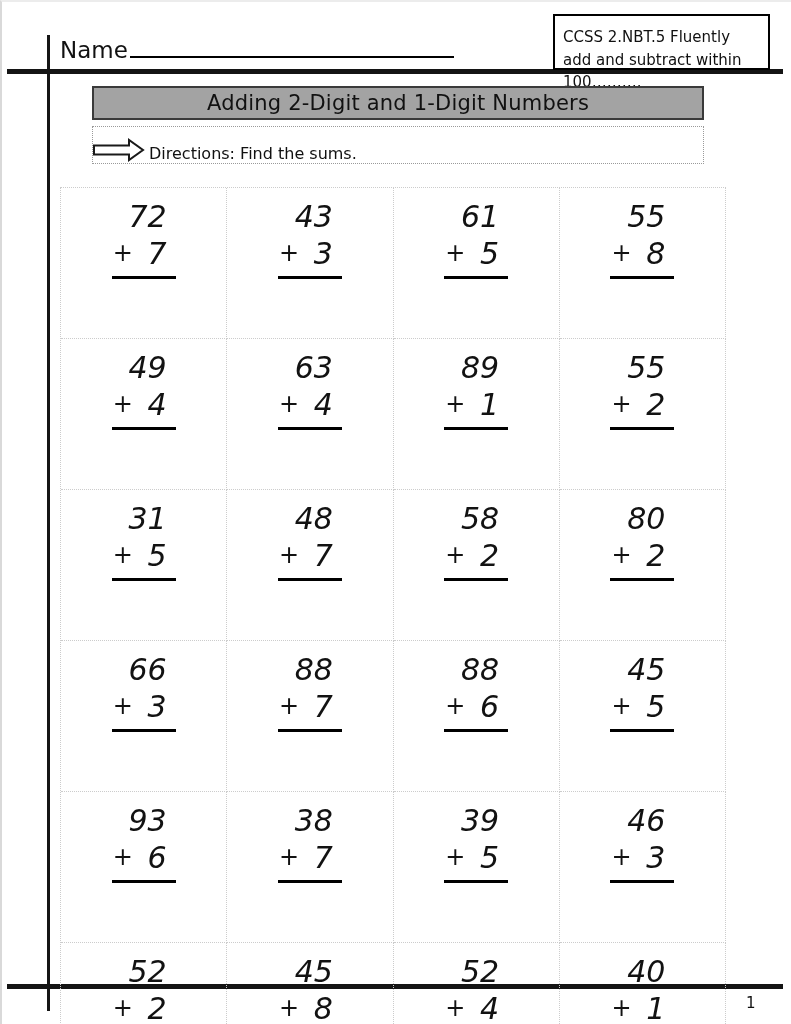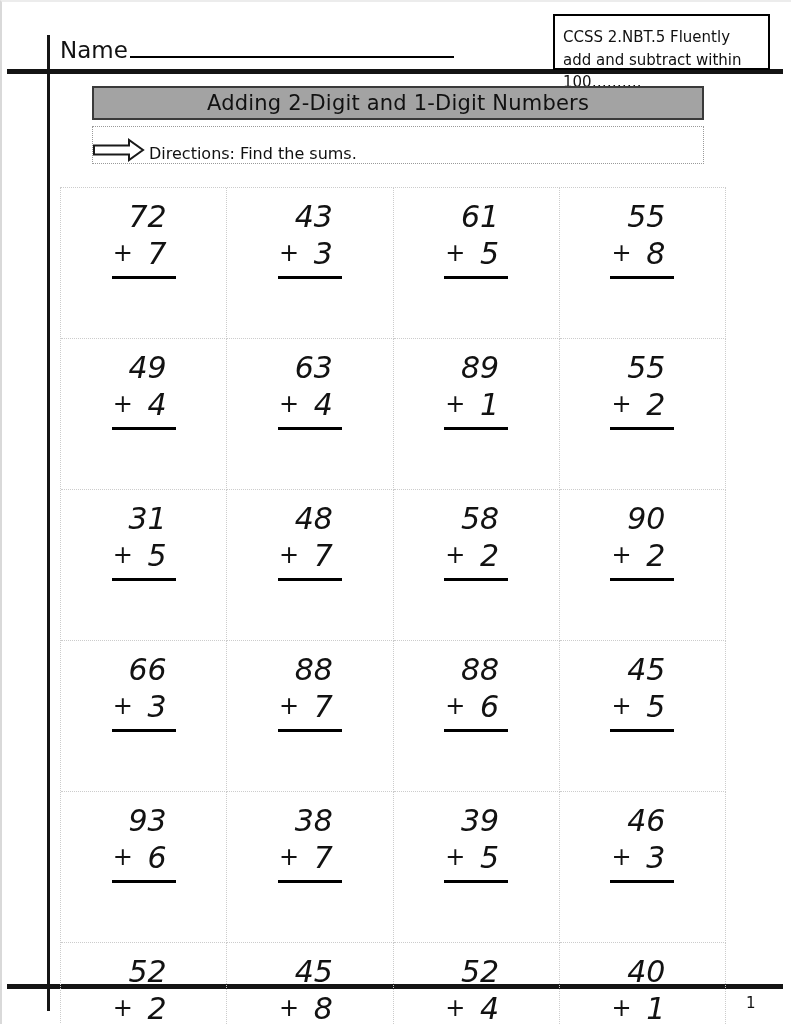--- a/index.html
+++ b/index.html
@@ -219,21 +219,21 @@
         <div class="prob">
           <div class="top">58</div>
           <div class="bot">
             <span class="plus">+</span>
             <span>2</span>
           </div>
         </div>
       </div>
       <div class="cell">
         <div class="prob">
-          <div class="top">90</div>
+          <div class="top">80</div>
           <div class="bot">
             <span class="plus">+</span>
             <span>2</span>
           </div>
         </div>
       </div>
       <div class="cell">
         <div class="prob">
           <div class="top">66</div>
           <div class="bot">

